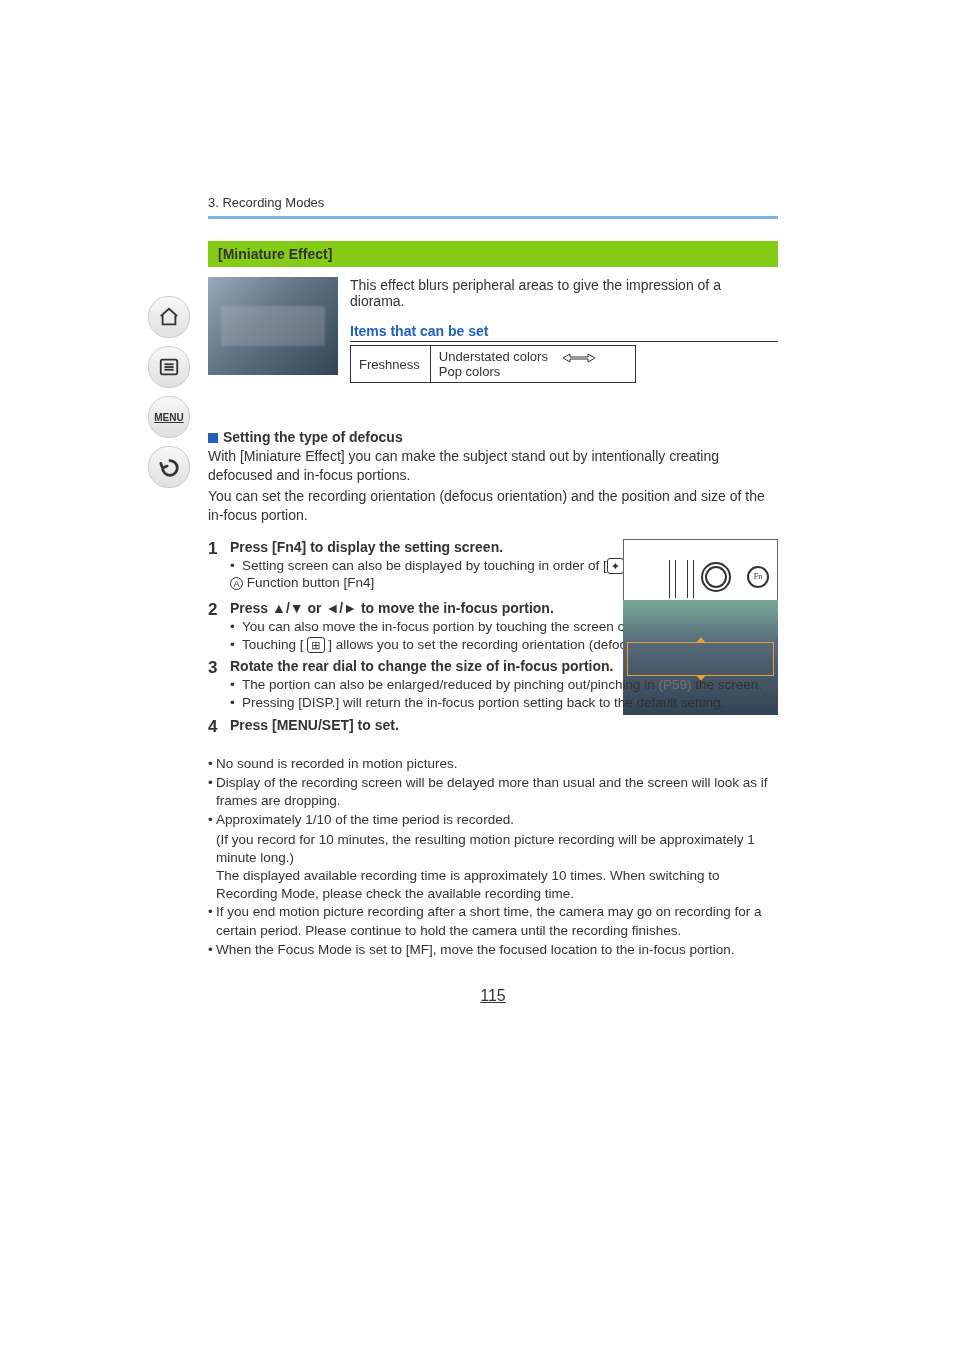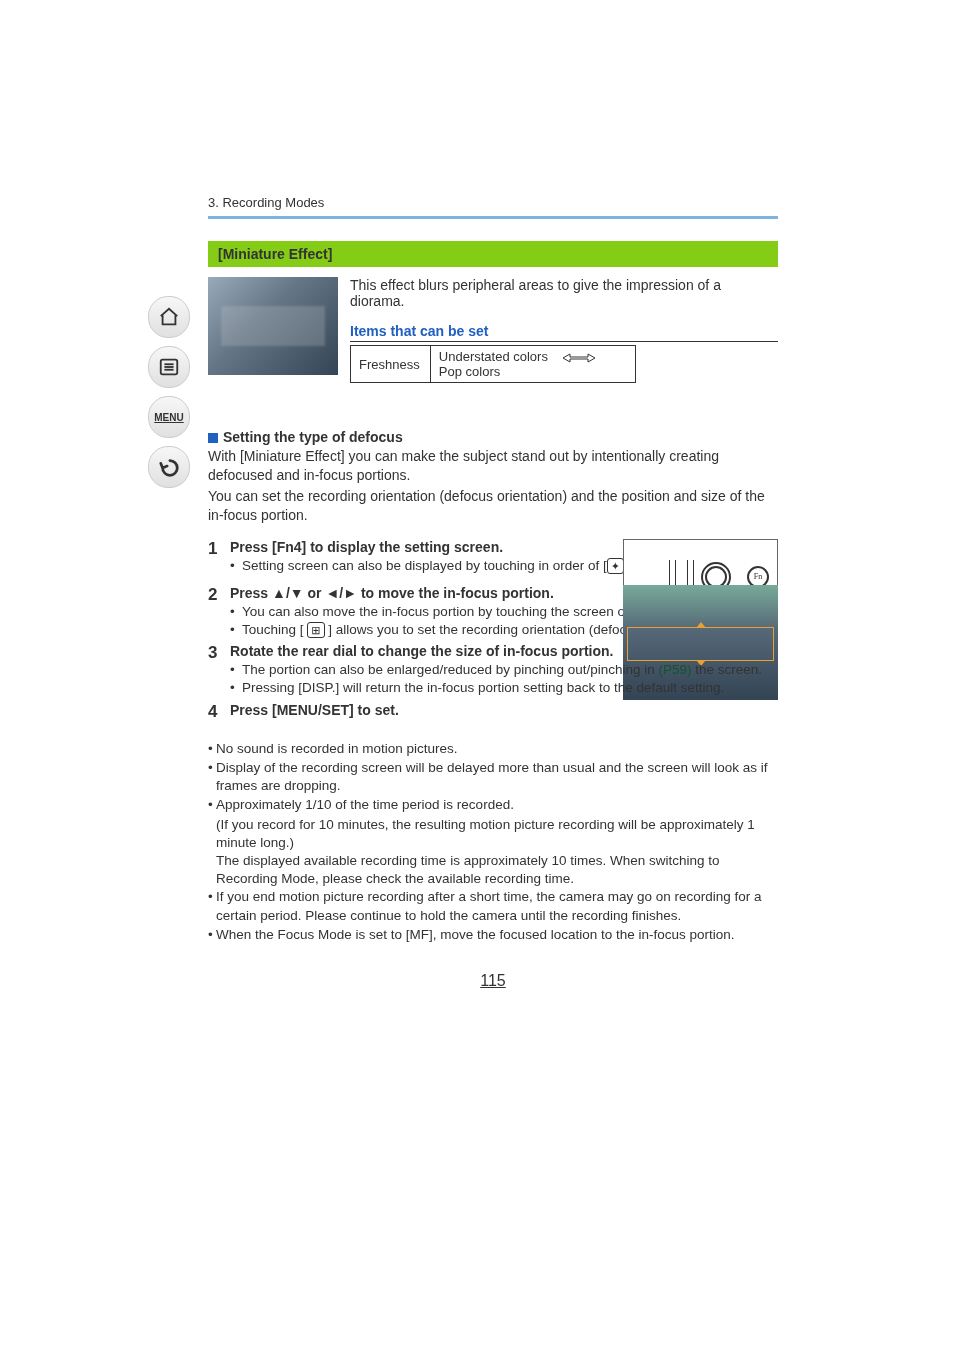--- a/index.html
+++ b/index.html
@@ -110,21 +110,21 @@
       width:155px; height:115px;
       background:linear-gradient(#7a9 0%, #567 40%, #456 70%, #345 100%);
     }
     .diagram2 .focus-band { position:absolute; left:4px; right:4px; top:42px; height:34px; border:1px solid #e8a030;}
     .diagram2 .focus-band::before,.diagram2 .focus-band::after { content:""; position:absolute; width:0; height:0; border-left:5px solid transparent; border-right:5px solid transparent;}
     .diagram2 .focus-band::before { top:-6px; left:50%; margin-left:-5px; border-bottom:6px solid #e8a030;}
     .diagram2 .focus-band::after { bottom:-6px; left:50%; margin-left:-5px; border-top:6px solid #e8a030;}
     .notes { margin-top: 18px; }
     .note { font-size: 13.5px; line-height:1.35; padding-left:8px; position:relative; margin-bottom:1px;}
     .note::before { content:"•"; position:absolute; left:0;}
-    .link { color:#14532d;text-align:right;}
+    .link { color:#737373;text-align:right;}
     .page-num { text-align:center; margin-top:28px; font-size:16px; text-decoration:underline;}
     .icon-box { display:inline-block; border:1px solid #333; border-radius:3px; padding:0 3px; vertical-align:middle; font-size:11px; line-height:14px;}
     .step-wrap1 { width: 400px;}
     .step-wrap2 { width: 400px;}
     .fn-label { position:absolute; right:8px; top:26px; width:22px; height:22px; border:2px double #333; border-radius:50%; font-size:8px; display:flex; align-items:center; justify-content:center; font-family:cursive;}
     .callout-a { position:absolute; left:50%; bottom:-14px; font-size:10px;}
   </style>
 </head>
 <body>
 
@@ -189,20 +189,24 @@
     <div class="para">You can set the recording orientation (defocus orientation) and the position and size of the in-focus portion.</div>
 
     <div class="steps">
       <div class="step">
         <div class="step-num">1</div>
         <div class="step-body step-wrap1">
           <div class="step-title">Press [Fn4] to display the setting screen.</div>
           <div class="bullet">
             <span>Setting screen can also be displayed by touching in order of [</span><span class="icon-box">✦</span><span>] then [</span><span class="icon-box">▢</span><span>].</span>
           </div>
+          <div style="font-size:13.5px; padding-left:0;">
+            <span class="circled">A</span>
+            <span>Function button [Fn4]</span>
+          </div>
         </div>
         <div class="diagram1">
           <div class="body">
             <div class="vline" style="left:0;"></div>
             <div class="vline" style="left:6px;"></div>
             <div class="vline" style="left:18px;"></div>
             <div class="vline" style="left:24px;"></div>
             <div class="circ" style="left:32px; top:14px; width:30px; height:30px;"></div>
             <div class="circ" style="left:36px; top:18px; width:22px; height:22px;"></div>
           </div>

